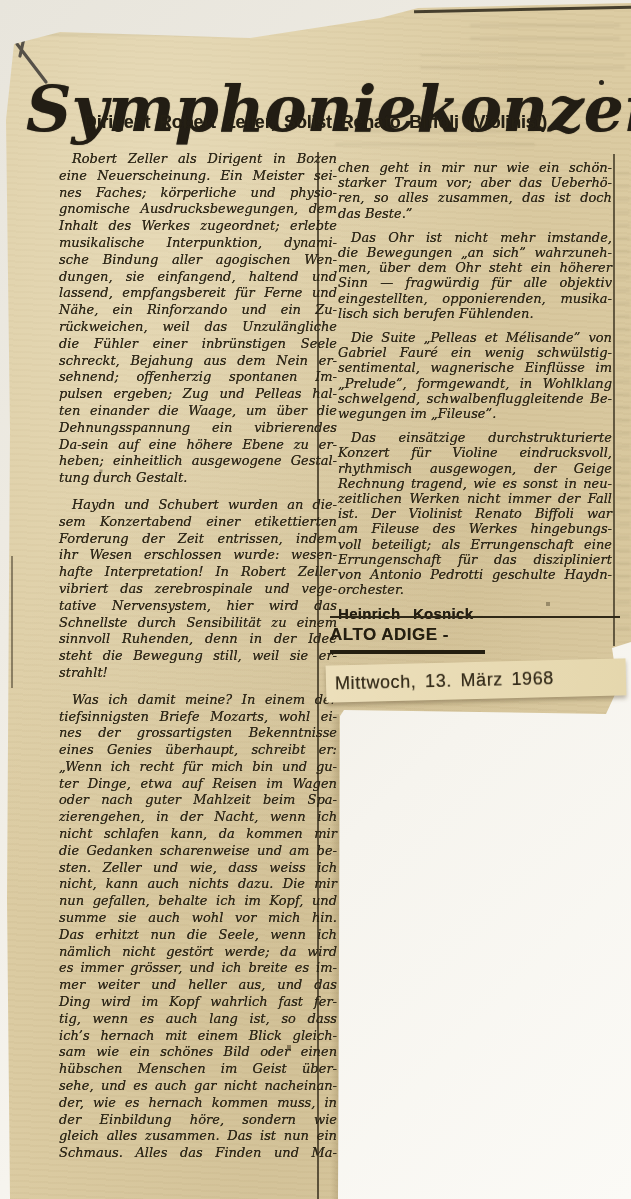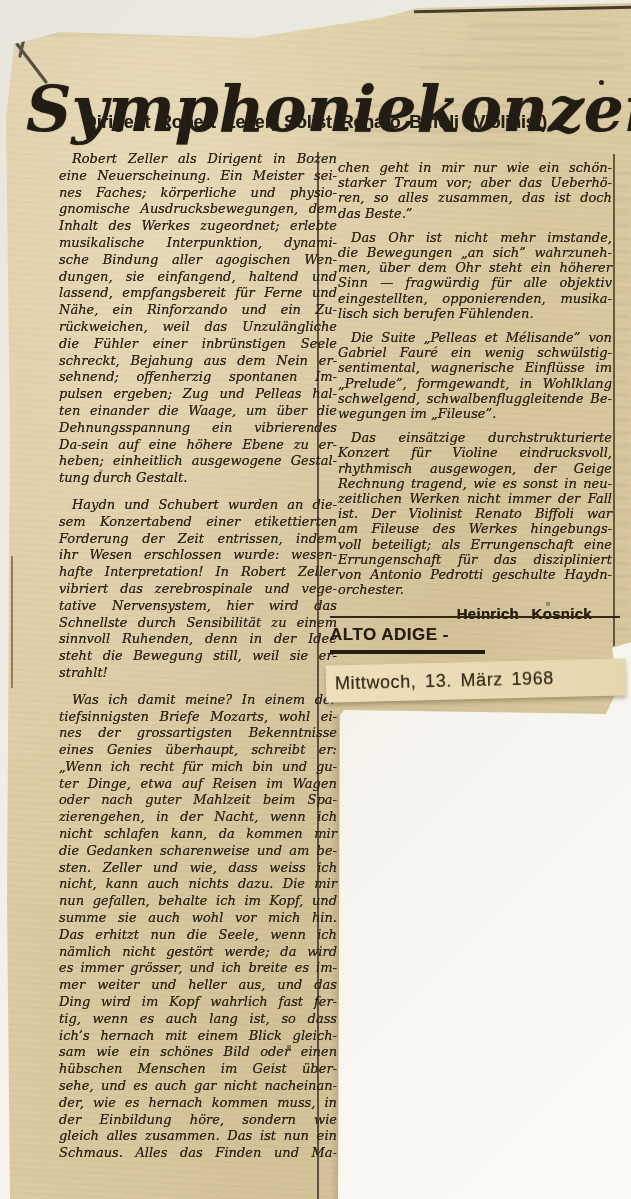--- a/index.html
+++ b/index.html
@@ -41,21 +41,21 @@
     text-shadow:0 0 .45px rgba(40,32,18,.85);}
   .col-left{left:36px;top:151px;width:278px;line-height:16.8px;margin-left:23px;}
   .col-right{left:338px;top:160px;width:274px;line-height:15.2px;}
   .col-left .para{margin:0 0 10px 0;}
   .col-right .para{margin:0 0 9px 0;}
   .para .tline{text-align:justify;text-align-last:justify;}
   .para .tline:last-child{text-align-last:left;}
   .para.cont .tline:last-child{text-align-last:justify;}
   .para.indent .tline:first-child{text-indent:13px;}
   .byline{
-    margin-top:2px;padding-right:20px;text-align:right;font-style:normal;
+    margin-top:2px;padding-right:20px;text-align:left;font-style:normal;
     font-family:"Liberation Sans",sans-serif;font-weight:bold;font-size:15px;
     word-spacing:8px;letter-spacing:.3px;color:#241e12;
   }
   .rule{position:absolute;background:#463d29;}
   .rule-mid{left:317px;top:152px;width:1.6px;height:1047px;opacity:.85;}
   .rule-right{left:613px;top:154px;width:1.6px;height:492px;opacity:.8;}
   .rule-left-frag{left:11px;top:556px;width:1.5px;height:132px;opacity:.55;}
   .edge-shade{position:absolute;left:330px;top:714px;width:9px;height:485px;
     background:linear-gradient(90deg,transparent,rgba(110,90,50,.22));}
   .alto{position:absolute;left:330px;top:616px;width:290px;}

